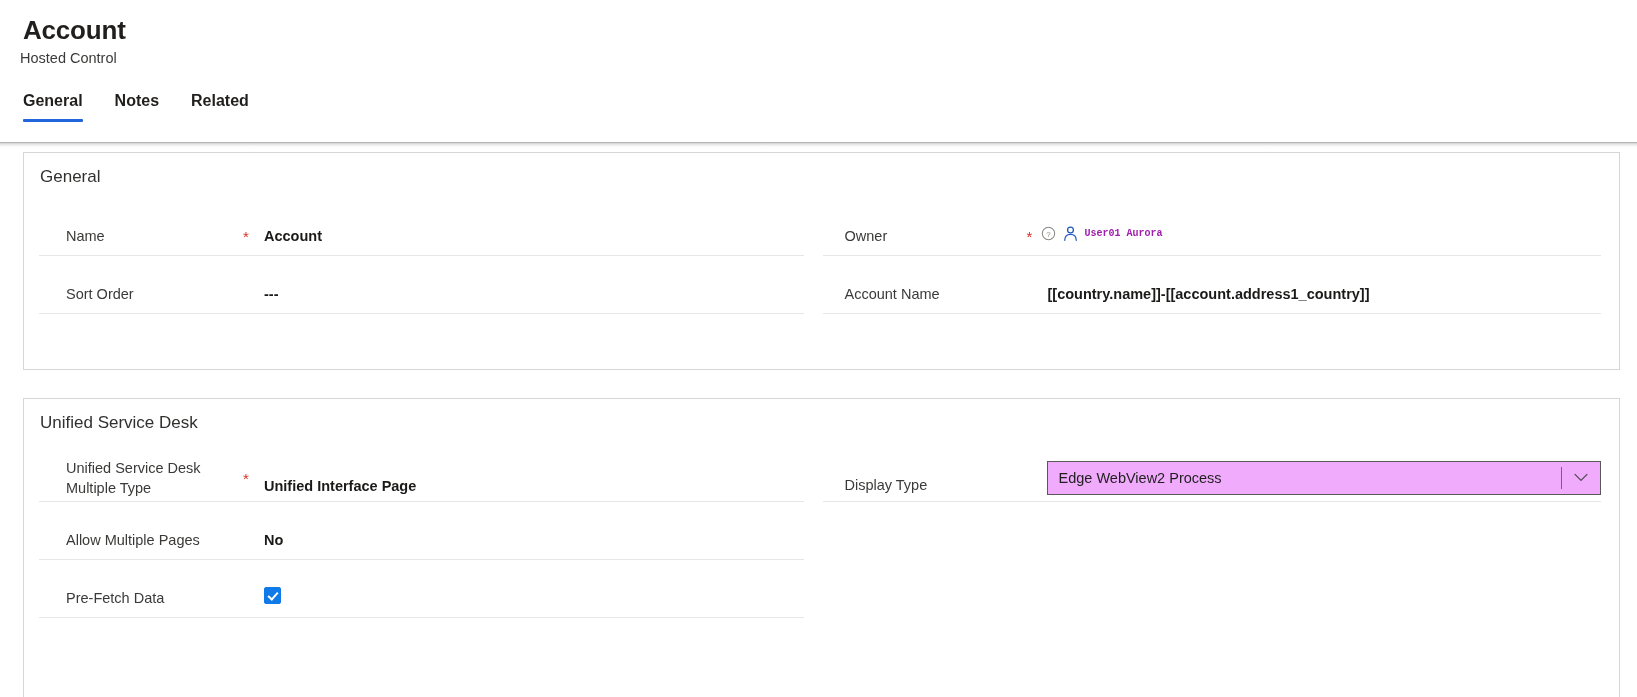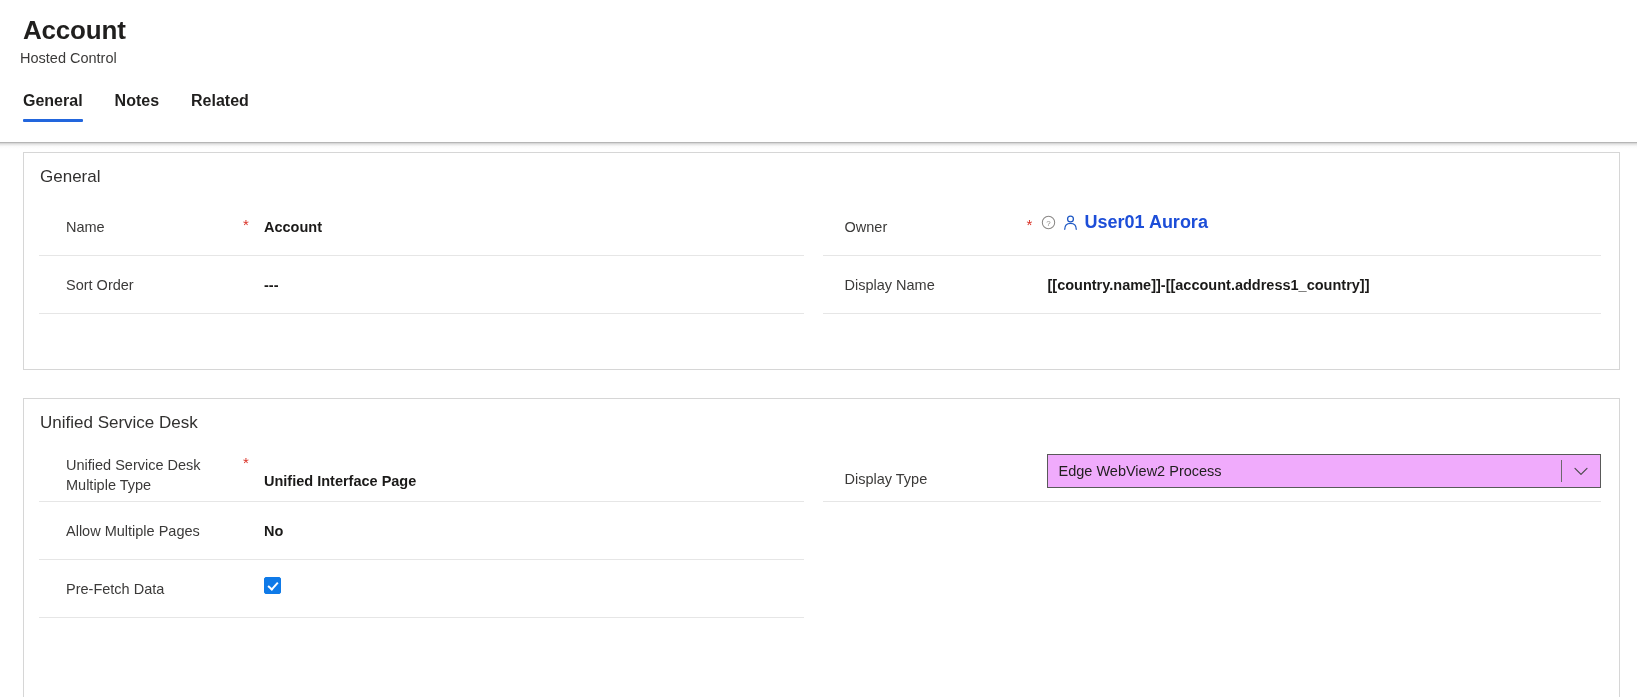--- a/index.html
+++ b/index.html
@@ -137,21 +137,21 @@
   .col {
     box-sizing: border-box;
     flex: 0 0 50%;
   }
   .col-left  { padding: 0 18px 0 15px; }
   .col-right { padding: 0 18px 0 1px; }
 
   .field-row {
     position: relative;
     display: flex;
-    align-items: flex-start;
+    align-items: center;
     min-height: 58px;
     border-bottom: 1px solid #e6e6e6;
     box-sizing: border-box;
   }
 
   .field-label {
     flex: 0 0 200px;
     font-size: 14.5px;
     color: #3b3a39;
     line-height: 20px;
@@ -202,26 +202,27 @@
     width: 15px; height: 15px;
     flex: 0 0 15px;
     display: inline-block;
   }
   .person-icon {
     width: 17px; height: 17px;
     flex: 0 0 17px;
     display: inline-block;
   }
   .lookup-link {
-    font-size: 18px;
+    font-size: 10px;
     font-weight: 700;
-    color: #1d4ed8;
+    color: #a21caf;
     line-height: 20px;
     cursor: pointer;
     white-space: nowrap;
+    font-family: Liberation Mono, monospace;
   }
 
   
   .cbx-wrap {
     flex: 1 1 auto;
     padding-top: 17px;
     padding-left: 11px;
     box-sizing: border-box;
   }
   .cbx {
@@ -348,21 +349,21 @@
               <svg width="17" height="17" viewBox="0 0 18 18">
                 <circle cx="9" cy="5.3" r="3.1" fill="none" stroke="#1e58c4" stroke-width="1.35"></circle>
                 <path d="M2.9 16.2 C2.9 11.9 5.6 9.9 9 9.9 C12.4 9.9 15.1 11.9 15.1 16.2" fill="none" stroke="#1e58c4" stroke-width="1.35" stroke-linecap="round"></path>
               </svg>
             </span>
             <span class="lookup-link">User01 Aurora</span>
           </div>
         </div>
 
         <div class="field-row">
-          <div class="field-label">Display Name</div>
+          <div class="field-label">Account Name</div>
           <div class="req-spacer"></div>
           <div class="field-value">[[country.name]]-[[account.address1_country]]</div>
         </div>
       </div>
 
     </div>
   </div>
 
   <div class="section-card" id="card-usd">
     <div class="section-title">Unified Service Desk</div>

